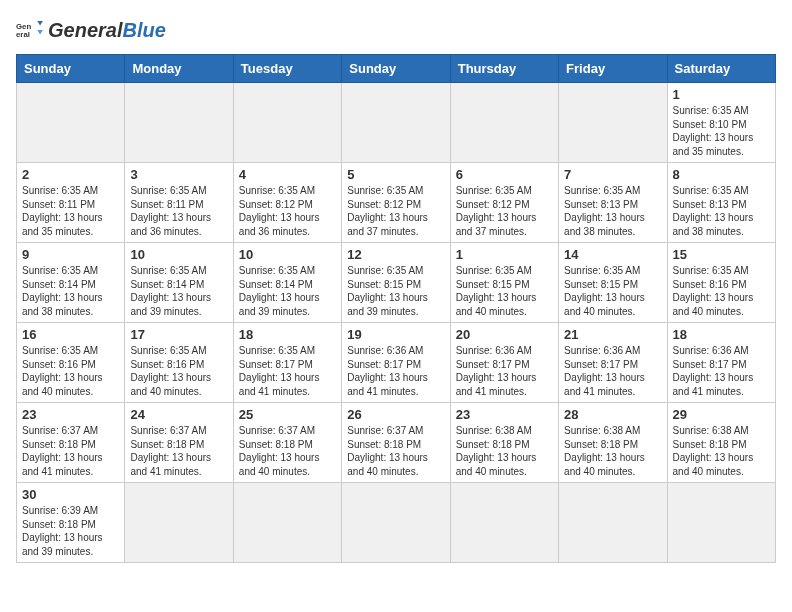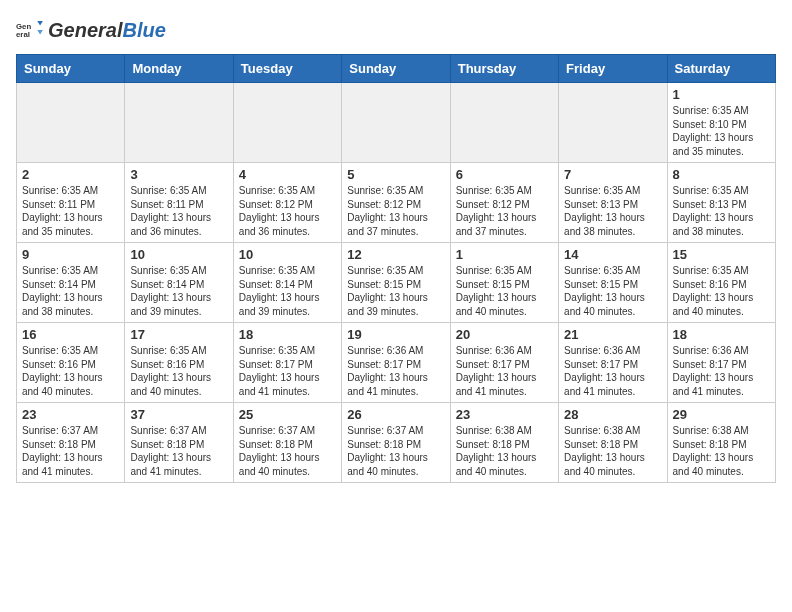--- a/index.html
+++ b/index.html
@@ -222,21 +222,21 @@
           <div class="day-number">18</div>
           <div class="day-info">Sunrise: 6:36 AM<br>Sunset: 8:17 PM<br>Daylight: 13 hours and 41 minutes.</div>
         </td>
       </tr>
       <tr class="week-row">
         <td>
           <div class="day-number">23</div>
           <div class="day-info">Sunrise: 6:37 AM<br>Sunset: 8:18 PM<br>Daylight: 13 hours and 41 minutes.</div>
         </td>
         <td>
-          <div class="day-number">37</div>
+          <div class="day-number">24</div>
           <div class="day-info">Sunrise: 6:37 AM<br>Sunset: 8:18 PM<br>Daylight: 13 hours and 41 minutes.</div>
         </td>
         <td>
           <div class="day-number">25</div>
           <div class="day-info">Sunrise: 6:37 AM<br>Sunset: 8:18 PM<br>Daylight: 13 hours and 40 minutes.</div>
         </td>
         <td>
           <div class="day-number">26</div>
           <div class="day-info">Sunrise: 6:37 AM<br>Sunset: 8:18 PM<br>Daylight: 13 hours and 40 minutes.</div>
         </td>
@@ -245,15 +245,27 @@
           <div class="day-info">Sunrise: 6:38 AM<br>Sunset: 8:18 PM<br>Daylight: 13 hours and 40 minutes.</div>
         </td>
         <td>
           <div class="day-number">28</div>
           <div class="day-info">Sunrise: 6:38 AM<br>Sunset: 8:18 PM<br>Daylight: 13 hours and 40 minutes.</div>
         </td>
         <td>
           <div class="day-number">29</div>
           <div class="day-info">Sunrise: 6:38 AM<br>Sunset: 8:18 PM<br>Daylight: 13 hours and 40 minutes.</div>
         </td>
+      </tr>
+      <tr class="week-row">
+        <td>
+          <div class="day-number">30</div>
+          <div class="day-info">Sunrise: 6:39 AM<br>Sunset: 8:18 PM<br>Daylight: 13 hours and 39 minutes.</div>
+        </td>
+        <td class="empty"></td>
+        <td class="empty"></td>
+        <td class="empty"></td>
+        <td class="empty"></td>
+        <td class="empty"></td>
+        <td class="empty"></td>
       </tr>
     </tbody>
 </table>
 
 </body></html>

